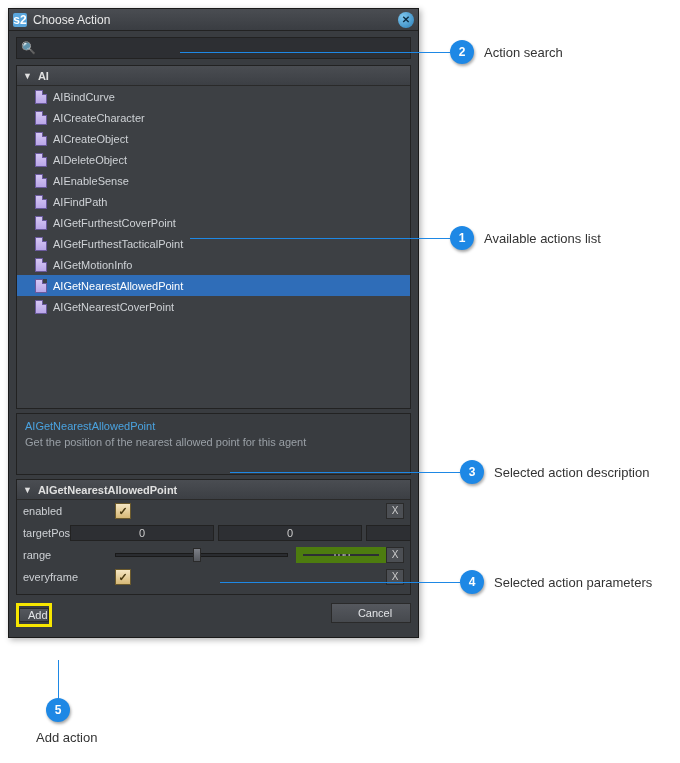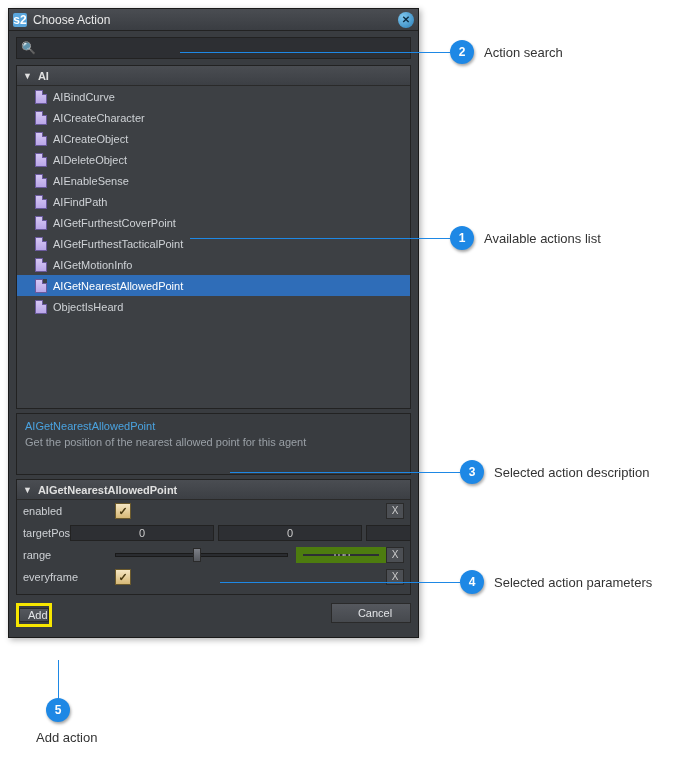--- a/index.html
+++ b/index.html
@@ -312,21 +312,21 @@
         <div class="action-item">
           <span class="doc-icon"></span>
           <span>AIGetMotionInfo</span>
         </div>
         <div class="action-item selected">
           <span class="doc-icon"></span>
           <span>AIGetNearestAllowedPoint</span>
         </div>
         <div class="action-item">
           <span class="doc-icon"></span>
-          <span>ObjectIsHeard</span>
+          <span>AIGetNearestCoverPoint</span>
         </div>
       </div>
   </div>
 
   <div class="yellow-box desc-panel">
     <div class="sel-title">AIGetNearestAllowedPoint</div>
     <div class="sel-text">Get the position of the nearest allowed point for this agent</div>
   </div>
 
   <div class="yellow-box params-panel">

